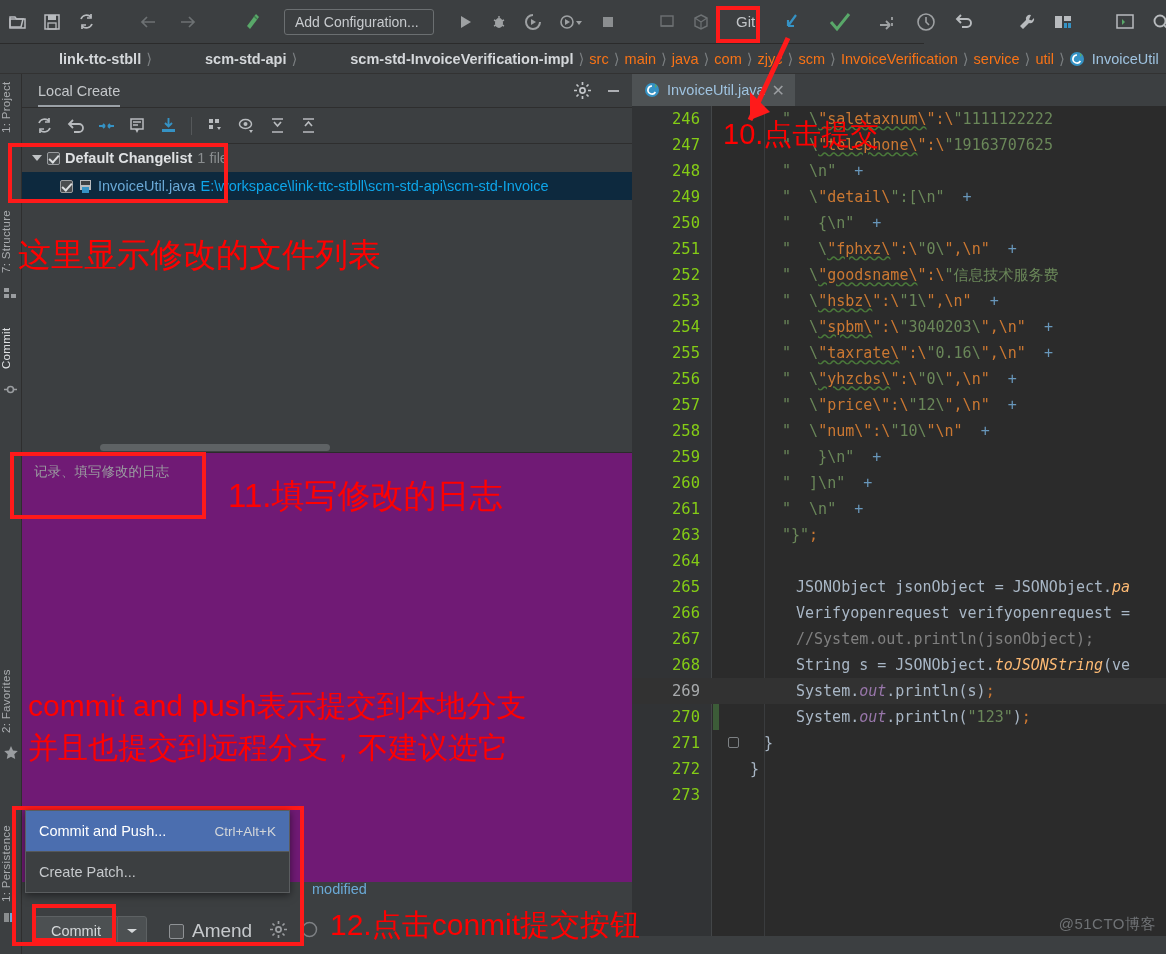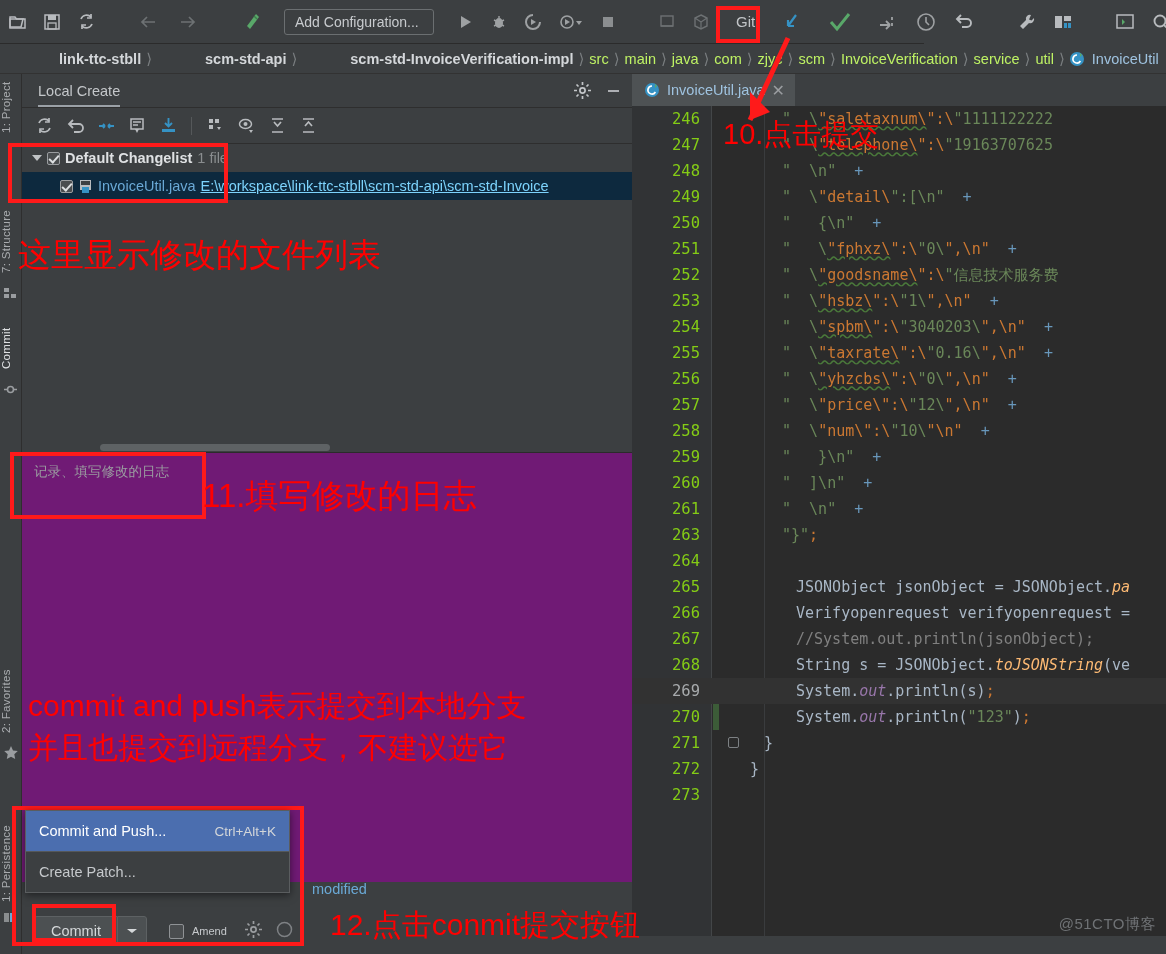--- a/index.html
+++ b/index.html
@@ -32,21 +32,21 @@
   .git-label { color: #c2c5c8; font-size: 15px; margin: 0 6px 0 10px; }
   .tb-dim { color: #6d7173; }
 
   
   .breadcrumb {
     position: absolute; left: 0; top: 44px; width: 1166px; height: 30px;
     background: #3c3f41; display: flex; align-items: center;
     padding-left: 6px; white-space: nowrap; overflow: hidden;
     border-bottom: 1px solid #323232;
   }
-  .crumb { color: #bef264; font-size: 14.5px; padding: 0 5px; }
+  .crumb { color: #f97316; font-size: 14.5px; padding: 0 5px; }
   .crumb.bold { font-weight: bold; color: #d4d7da; margin-left: 48px; }
   .crumb-sep { color: #7a7e80; font-size: 15px; }
   .crumb.file { color: #9fc3e0; }
 
   
   .vstrip {
     position: absolute; left: 0; top: 74px; width: 22px; height: 880px;
     background: #3c3f41; border-right: 1px solid #2e2e2e;
   }
   .vlabel {
@@ -80,21 +80,21 @@
 
   .tree { position: relative; }
   .tree-row {
     height: 28px; display: flex; align-items: center; font-size: 14.5px;
     padding-left: 10px; gap: 5px; white-space: nowrap; overflow: hidden;
   }
   .tree-row.sel { background: #0d293e; }
   .cl-name { color: #dfe1e3; font-weight: bold; }
   .cl-count { color: #8a8d8f; font-weight: normal; }
   .f-name { color: #6aa9d6; }
-  .f-path { color: #7dd3fc; text-decoration: underline; }
+  .f-path { color: #0ea5e9; }
   .chk {
     width: 13px; height: 13px; border: 1px solid #9a9da0; background: #4a4d4f;
     position: relative; border-radius: 2px; flex: none;
   }
   .chk::after {
     content: ""; position: absolute; left: 3px; top: 0px; width: 4px; height: 8px;
     border: solid #dcdfe1; border-width: 0 2px 2px 0; transform: rotate(42deg);
   }
   .tri { width: 0; height: 0; border-left: 5px solid transparent; border-right: 5px solid transparent;
          border-top: 6px solid #c0c3c5; flex: none; }
@@ -134,21 +134,21 @@
     border: 1px solid #5d6163; border-right: none; border-radius: 3px 0 0 3px; font-size: 14.5px;
     display: flex; align-items: center;
   }
   .btn-arrow {
     height: 30px; width: 30px; background: #4c5052; border: 1px solid #5d6163;
     border-radius: 0 3px 3px 0; display: flex; align-items: center; justify-content: center;
   }
   .amend-chk {
     width: 15px; height: 15px; border: 1px solid #8f9295; background: #4a4d4f; border-radius: 2px;
   }
-  .amend-lbl { color: #c6c9cc; font-size: 11px; }
+  .amend-lbl { color: #c6c9cc; font-size: 19px; }
 
   
   .editor {
     position: absolute; left: 632px; top: 74px; width: 534px; height: 880px;
     background: #2b2b2b;
   }
   .tabbar { height: 32px; background: #3c3f41; display: flex; align-items: flex-end; }
   .etab {
     height: 32px; background: #4e5254; display: flex; align-items: center; gap: 7px;
     padding: 0 10px 0 12px; font-size: 14.5px; color: #9fc3e0;
@@ -621,21 +621,21 @@
   <svg style="position:absolute;left:740px;top:36px;width:120px;height:120px;pointer-events:none;">
     <path d="M48 2 L10 84" stroke="#ff1a1a" stroke-width="5" fill="none"></path>
     <path d="M10 84 L10 56 L30 76 Z" fill="#ff1a1a"></path>
   </svg>
   <div class="ann-text" style="left:723px; top:115px; font-size:29px;">10.点击提交</div>
 
   <div class="rect" style="left:8px; top:143px; width:220px; height:60px;"></div>
   <div class="ann-text" style="left:18px; top:233px; font-size:33px;">这里显示修改的文件列表</div>
 
   <div class="rect" style="left:10px; top:452px; width:196px; height:67px;"></div>
-  <div class="ann-text" style="left:202px; top:474px; font-size:33px;">11.填写修改的日志</div>
+  <div class="ann-text" style="left:228px; top:474px; font-size:33px;">11.填写修改的日志</div>
 
   <div class="ann-text" style="left:28px; top:686px; font-size:30px;">commit and push表示提交到本地分支</div>
   <div class="ann-text" style="left:28px; top:728px; font-size:30px;">并且也提交到远程分支，不建议选它</div>
 
   <div class="rect" style="left:12px; top:806px; width:292px; height:140px;"></div>
 
   <div class="rect" style="left:32px; top:904px; width:84px; height:38px;"></div>
   <div class="ann-text" style="left:330px; top:905px; font-size:30px;">12.点击conmit提交按钮</div>
 
 </div>

